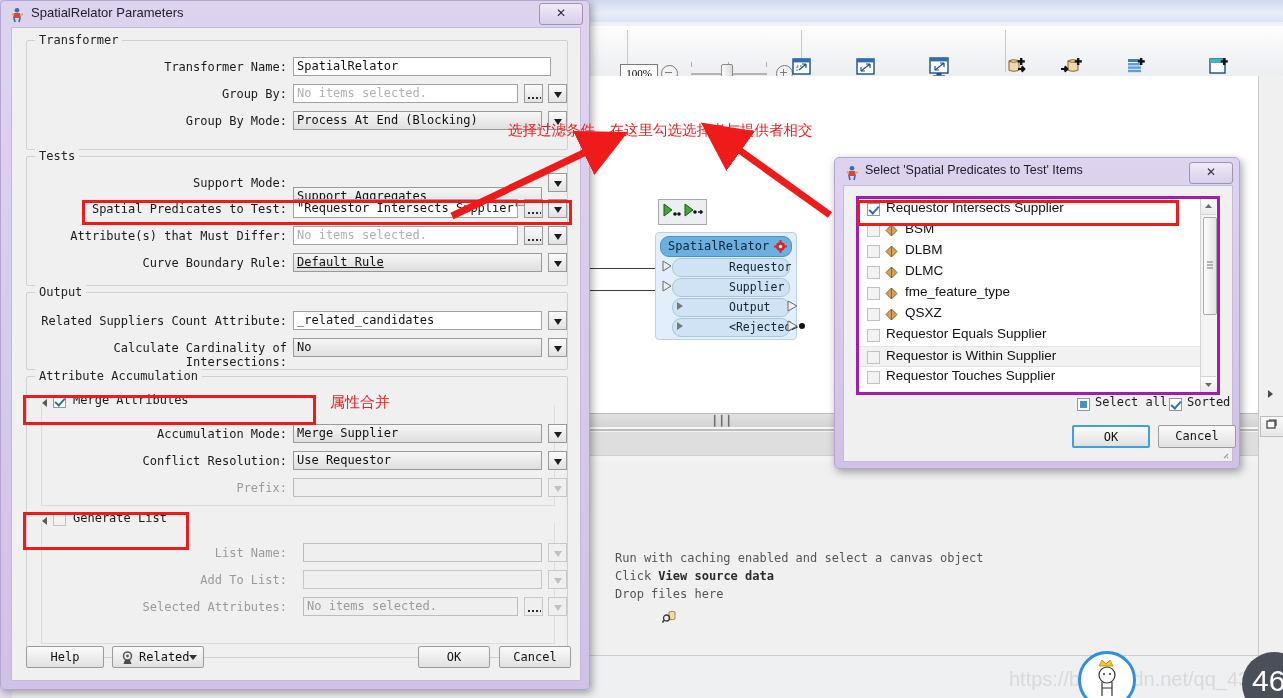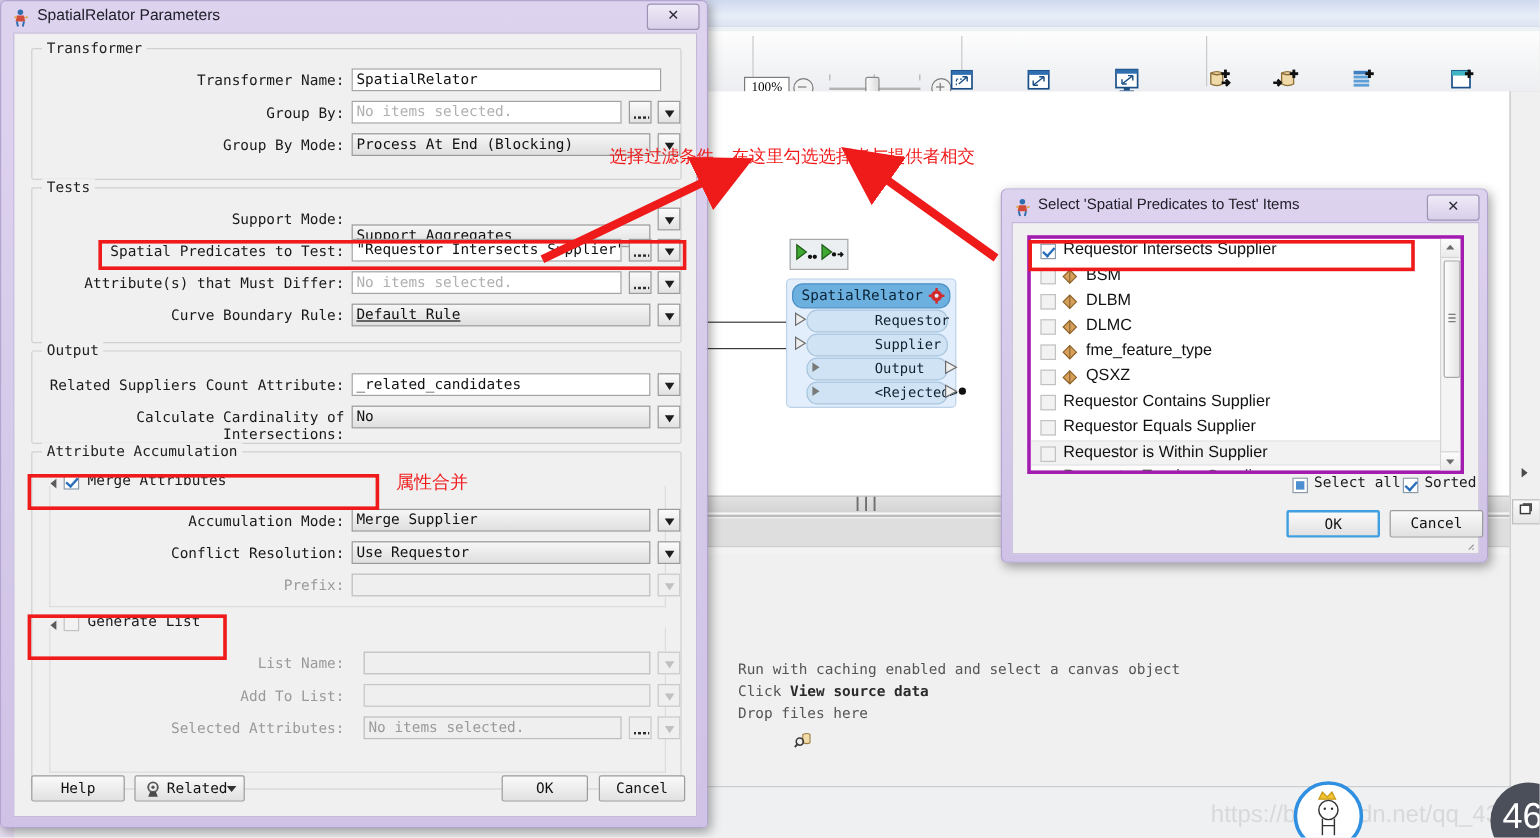--- a/index.html
+++ b/index.html
@@ -582,24 +582,20 @@
             <span class="attr-ico">
               <svg width="13" height="13" viewBox="0 0 13 13">
                 <path d="M6.5 1 L12 6.5 L6.5 12 L1 6.5 Z" fill="#d6a05a" stroke="#8a6128" stroke-width="1"></path>
                 <path d="M6.5 1 L6.5 12" stroke="#8a6128" stroke-width=".9"></path>
               </svg>
             </span>
             <span class="ltx">QSXZ</span>
           </div>
           <div class="lrow">
             <span class="cb lcb dis"></span>
-            <span class="ltx noic">Requestor Contains Supplier</span>
-          </div>
-          <div class="lrow">
-            <span class="cb lcb dis"></span>
             <span class="ltx noic">Requestor Equals Supplier</span>
           </div>
           <div class="lrow hl">
             <span class="cb lcb dis"></span>
             <span class="ltx noic">Requestor is Within Supplier</span>
           </div>
           <div class="lrow">
             <span class="cb lcb dis"></span>
             <span class="ltx noic">Requestor Touches Supplier</span>
           </div>

